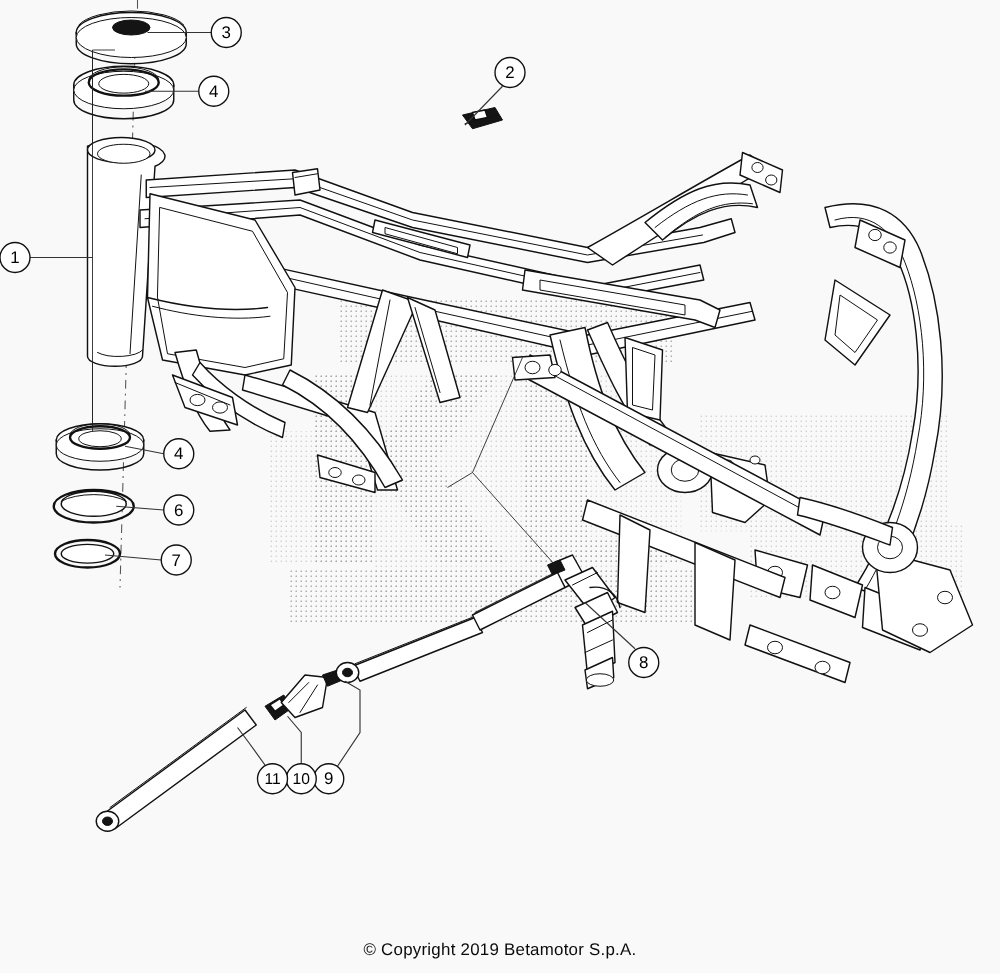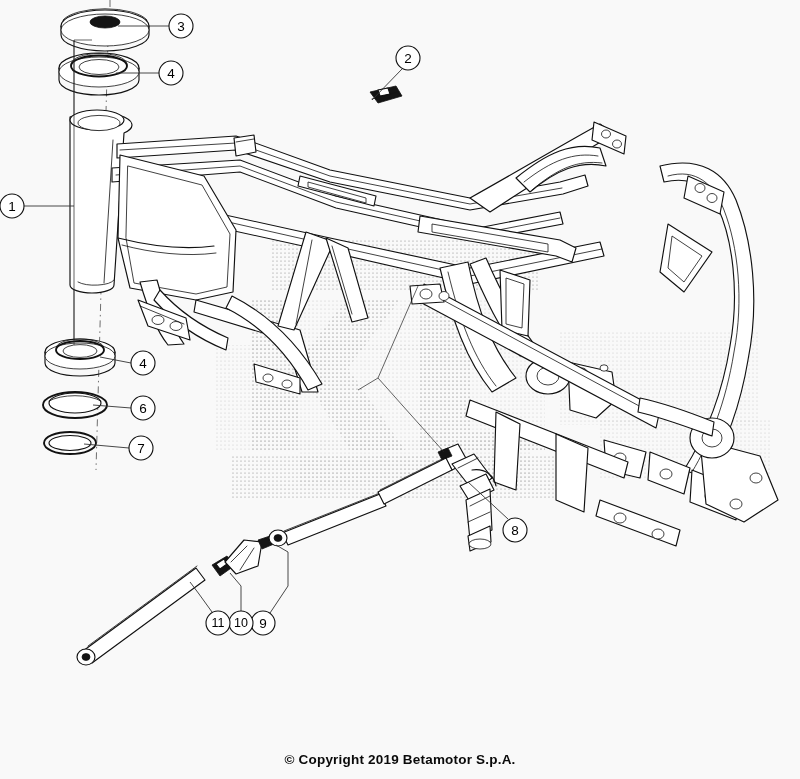--- a/index.html
+++ b/index.html
@@ -22,21 +22,21 @@
     width: 800px;
     height: 779px;
   }
   .copyright {
     position: absolute;
     left: 0;
     top: 752px;
     width: 800px;
     text-align: center;
     font-size: 13.5px;
-    font-weight: bold;
+    font-weight: normal;
     color: #0a0a0a;
     letter-spacing: 0.2px;
     font-family: "Liberation Sans", sans-serif;
   }
   text.callout-num {
     font-family: "Liberation Sans", sans-serif;
     font-size: 13.5px;
     fill: #000000;
     text-anchor: middle;
     dominant-baseline: central;

